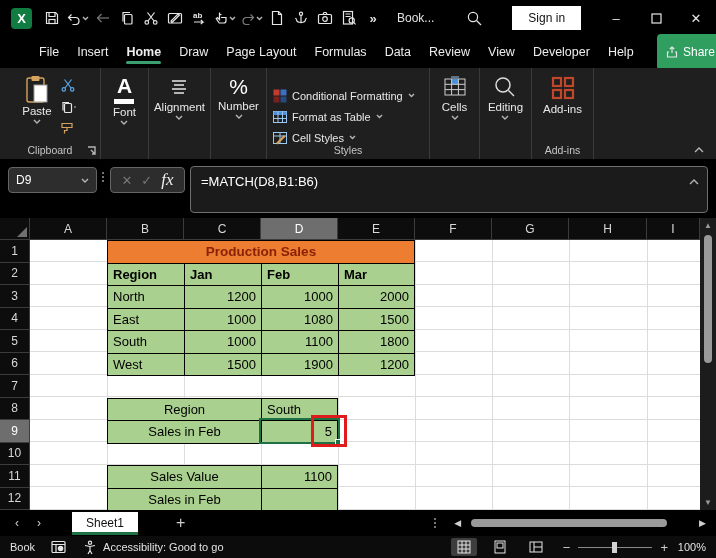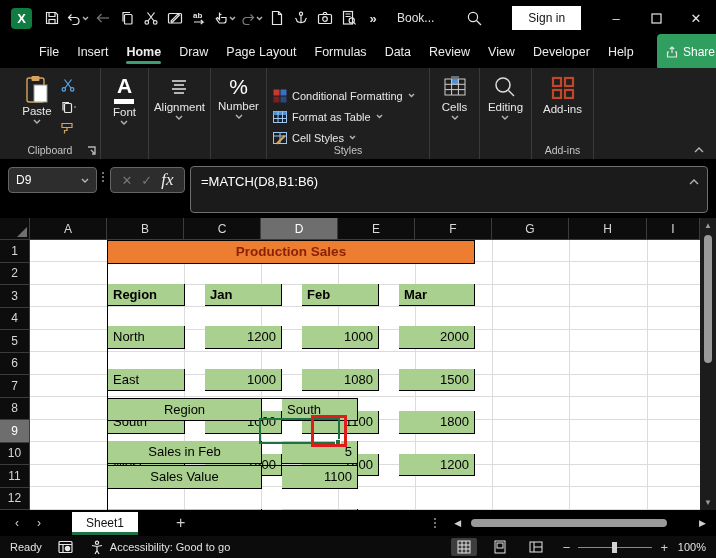--- a/index.html
+++ b/index.html
@@ -77,21 +77,21 @@
   .chc { height:22px; background:#0d0d0d; color:#d8d8d8; font-size:12px; display:flex;
     align-items:center; justify-content:center; border-right:1px solid #3c3c3c; border-bottom:1px solid #3c3c3c; }
   .chc.sel, .rhc.sel { background:#6e6e6e; color:#fff; }
   .rowhdrs { position:absolute; left:0; top:22px; width:30px; }
   .rhc { width:30px; height:22.5px; background:#0d0d0d; color:#d8d8d8; font-size:12px; display:flex;
     align-items:center; justify-content:center; border-right:1px solid #3c3c3c; border-bottom:1px solid #3c3c3c; }
   .cellsarea { position:absolute; left:30px; top:22px; width:670px; height:270px;
     background:repeating-linear-gradient(to bottom, #fff 0px, #fff 21.5px, #dcdcdc 21.5px, #dcdcdc 22.5px); }
   .vline { position:absolute; top:0; bottom:0; width:1px; background:#dcdcdc; }
   .tbl { position:absolute; display:grid; grid-auto-rows:22.5px;
-    border-top:1px solid #000; border-left:1px solid #000;gap:20px; }
+    border-top:1px solid #000; border-left:1px solid #000; }
   .t1 { left:77px; top:0; grid-template-columns:77px 77px 77px 76px; }
   .t2 { left:77px; top:157.5px; grid-template-columns:154px 76px; }
   .t3 { left:77px; top:225px; grid-template-columns:154px 76px; }
   .tc { background:#A9D08E; border-right:1px solid #000; border-bottom:1px solid #000;
     font-size:13px; color:#000; display:flex; align-items:center; padding:0 5px; overflow:hidden; }
   .tc.num { justify-content:flex-end; }
   .tc.ctr { justify-content:center; }
   .tc.bold { font-weight:bold; }
   .tc.title { grid-column:1/5; background:#ED7D31; color:#8B2205; font-weight:bold;
     justify-content:center; font-size:13.5px; }
@@ -550,21 +550,21 @@
       <i></i>
     </span>
   <span class="harr">◀</span>
   <span class="htrack">
     <span class="hthumb"></span>
   </span>
   <span class="harr" style="margin-right:6px">▶</span>
 </div>
 
 <div class="statusbar">
-  <span class="sb-ready">Ready</span>
+  <span class="sb-ready">Book</span>
   <span class="sb-ic">
     <svg class="ic" width="16" height="14">
         <rect x="1" y="1.5" width="13" height="11" rx="1"></rect>
         <path d="M1 4.5h13M5 4.5v8"></path>
         <circle cx="9.5" cy="8.5" r="2.2" fill="#e6e6e6"></circle>
       </svg>
   </span>
   <span class="sb-ic">
     <svg class="ic" width="15" height="15">
         <circle cx="7" cy="2.8" r="1.6"></circle>

